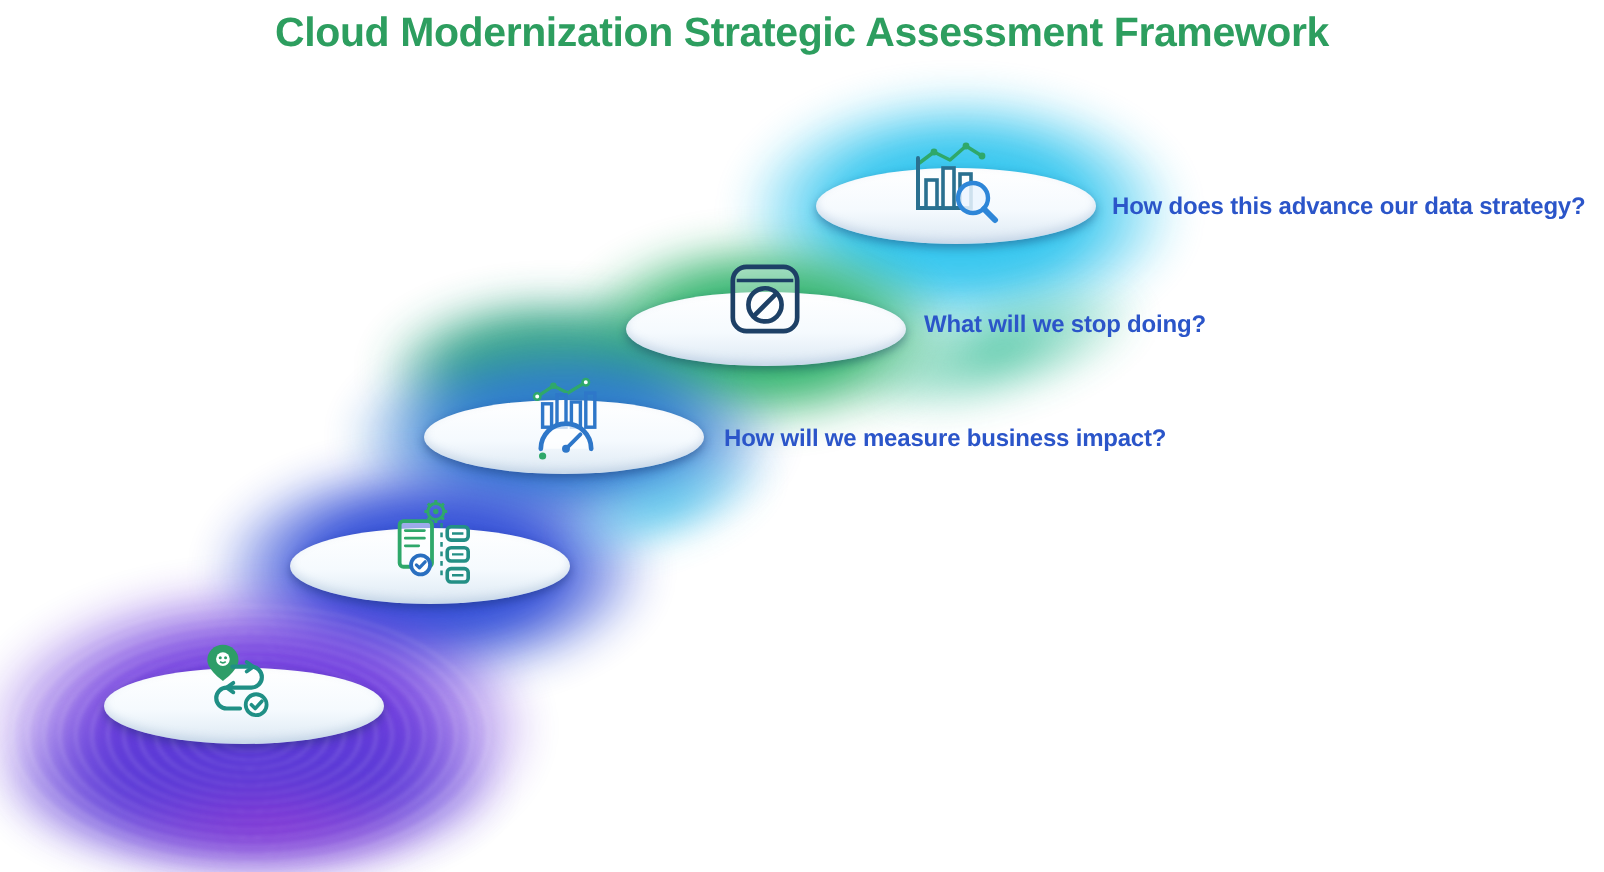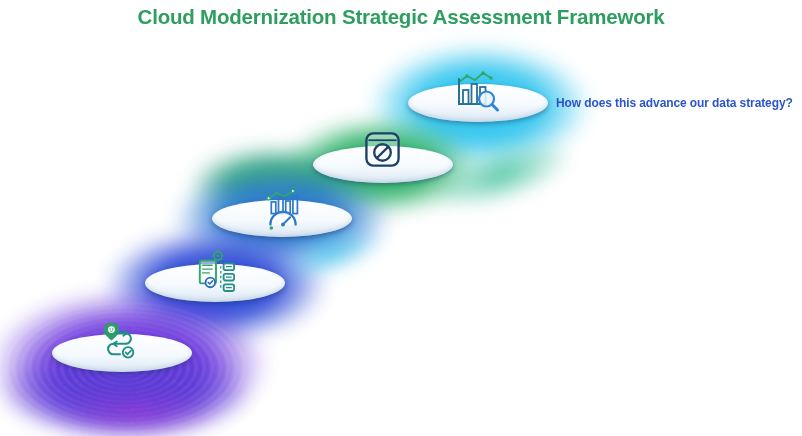--- a/index.html
+++ b/index.html
@@ -114,36 +114,38 @@
     </svg>
     <span class="question" id="q1">How does this advance our data strategy?</span>
 
     <div class="ellipse" id="el2"></div>
     <svg class="icon" id="ic2" width="39" height="39" viewBox="0 0 40 40">
       <rect x="3.5" y="3.5" width="33" height="33" rx="7" fill="rgba(255,255,255,.35)" stroke="#1d4066" stroke-width="2.4"></rect>
       <path d="M5.5 10.5 H34.5" stroke="#1d4066" stroke-width="1.8"></path>
       <circle cx="20" cy="23" r="8.5" fill="none" stroke="#1d4066" stroke-width="2.4"></circle>
       <path d="M14.5 28.5 L25.5 17.5" stroke="#1d4066" stroke-width="2.4" stroke-linecap="round"></path>
     </svg>
+    <span class="question" id="q2">What will we stop doing?</span>
 
     <div class="ellipse" id="el3"></div>
     <svg class="icon" id="ic3" width="36" height="44" viewBox="0 0 40 48">
       <polyline points="4,11 13,5 21,9 31,3" fill="none" stroke="#2fa86a" stroke-width="1.8" stroke-linecap="round" stroke-linejoin="round"></polyline>
       <circle cx="4" cy="11" r="1.8" fill="#ffffff" stroke="#2fa86a" stroke-width="1.4"></circle>
       <circle cx="13" cy="5" r="1.8" fill="#2fa86a"></circle>
       <circle cx="31" cy="3" r="1.8" fill="#ffffff" stroke="#2fa86a" stroke-width="1.4"></circle>
       <rect x="7" y="15" width="5" height="13" fill="none" stroke="#2e77c9" stroke-width="1.9"></rect>
       <rect x="15" y="10" width="5" height="18" fill="none" stroke="#2e77c9" stroke-width="1.9"></rect>
       <rect x="23" y="14" width="5" height="14" fill="none" stroke="#2e77c9" stroke-width="1.9"></rect>
       <rect x="31" y="9" width="5" height="19" fill="none" stroke="#2e77c9" stroke-width="1.9"></rect>
       <path d="M6 40 A14 14 0 0 1 34 40" fill="rgba(255,255,255,.75)" stroke="#2e77c9" stroke-width="2.6" stroke-linecap="round"></path>
       <path d="M20 40 L28 32" stroke="#2e77c9" stroke-width="2.2" stroke-linecap="round"></path>
       <circle cx="20" cy="40" r="2.2" fill="#2e77c9"></circle>
       <circle cx="7" cy="44" r="2" fill="#2fa86a"></circle>
     </svg>
+    <span class="question" id="q3">How will we measure business impact?</span>
 
     <div class="ellipse" id="el4"></div>
     <svg class="icon" id="ic4" width="40" height="46" viewBox="0 0 42 46">
       <g stroke="#2fa86a" stroke-width="1.6" fill="none">
         <circle cx="23" cy="7" r="4.2"></circle>
         <circle cx="23" cy="7" r="1.4" fill="#2fa86a" stroke="none"></circle>
         <path d="M23 1 V3 M23 11 V13 M17 7 H19 M27 7 H29 M18.8 2.8 L20.2 4.2 M25.8 9.8 L27.2 11.2 M27.2 2.8 L25.8 4.2 M20.2 9.8 L18.8 11.2"></path>
       </g>
       <rect x="4" y="12" width="17" height="24" rx="2" fill="rgba(255,255,255,.5)" stroke="#2fa86a" stroke-width="2"></rect>
       <path d="M7 17 H17 M7 21 H17 M7 25 H14" stroke="#2fa86a" stroke-width="1.5" stroke-linecap="round"></path>

